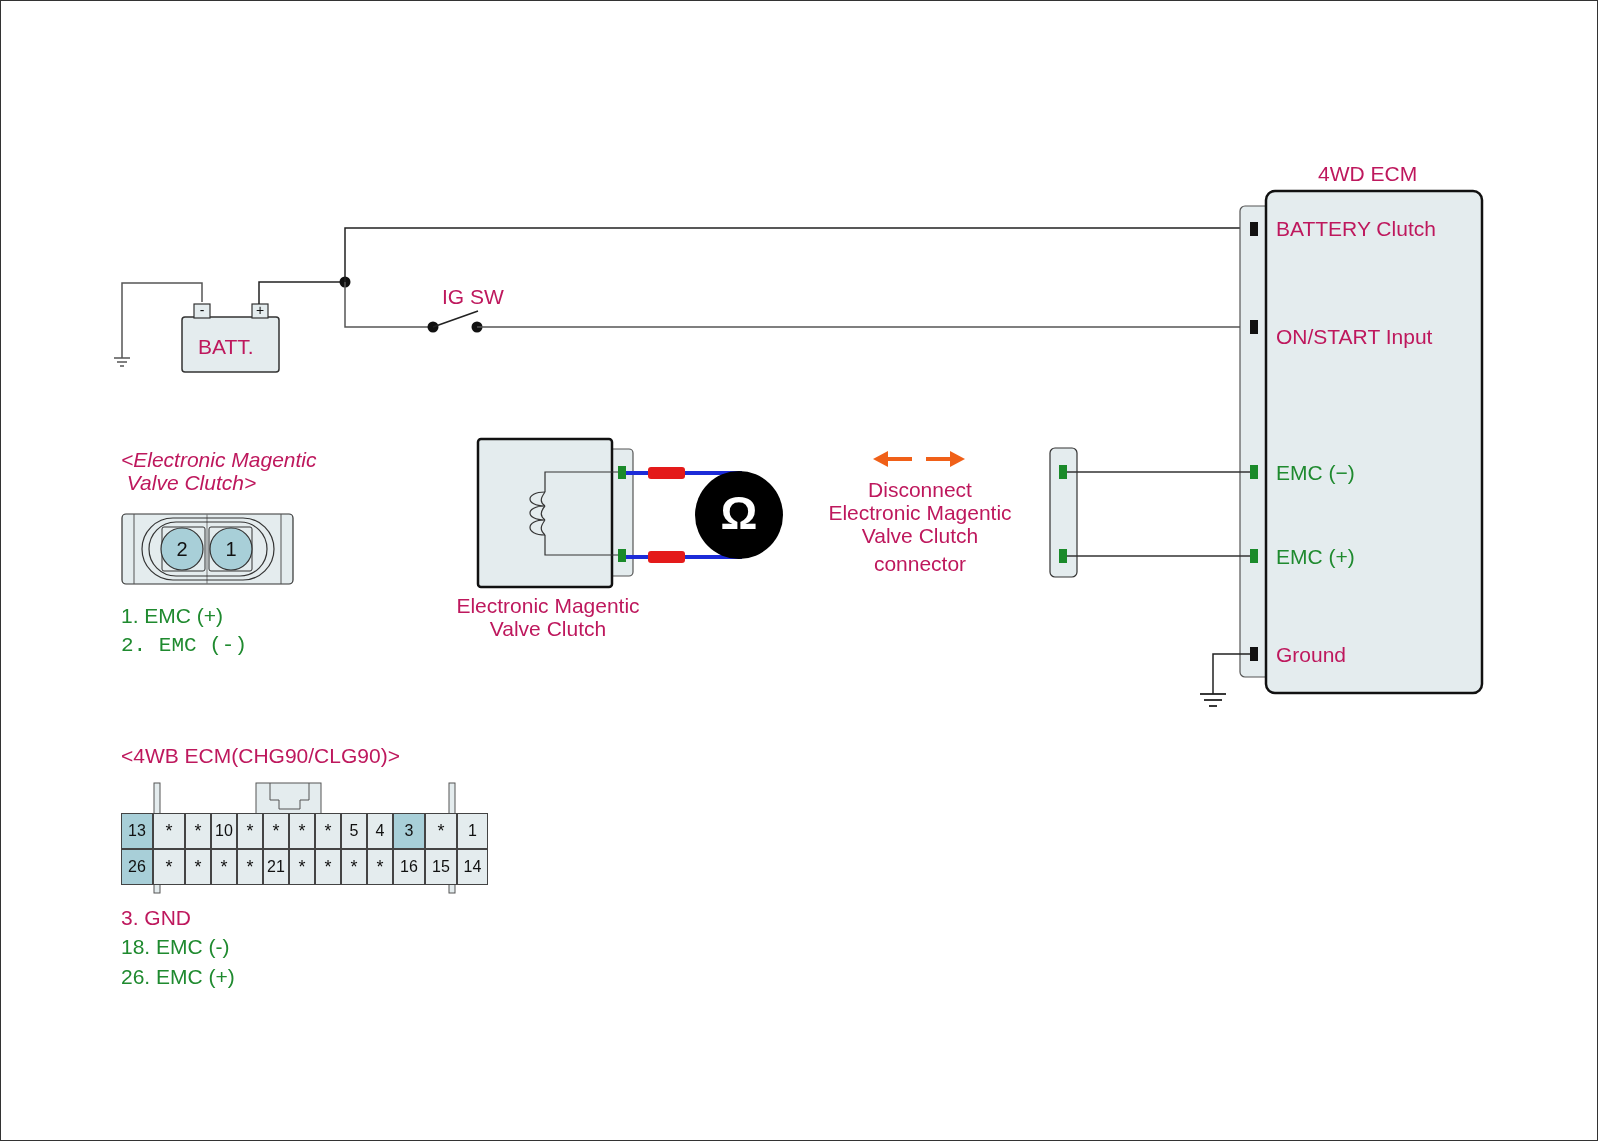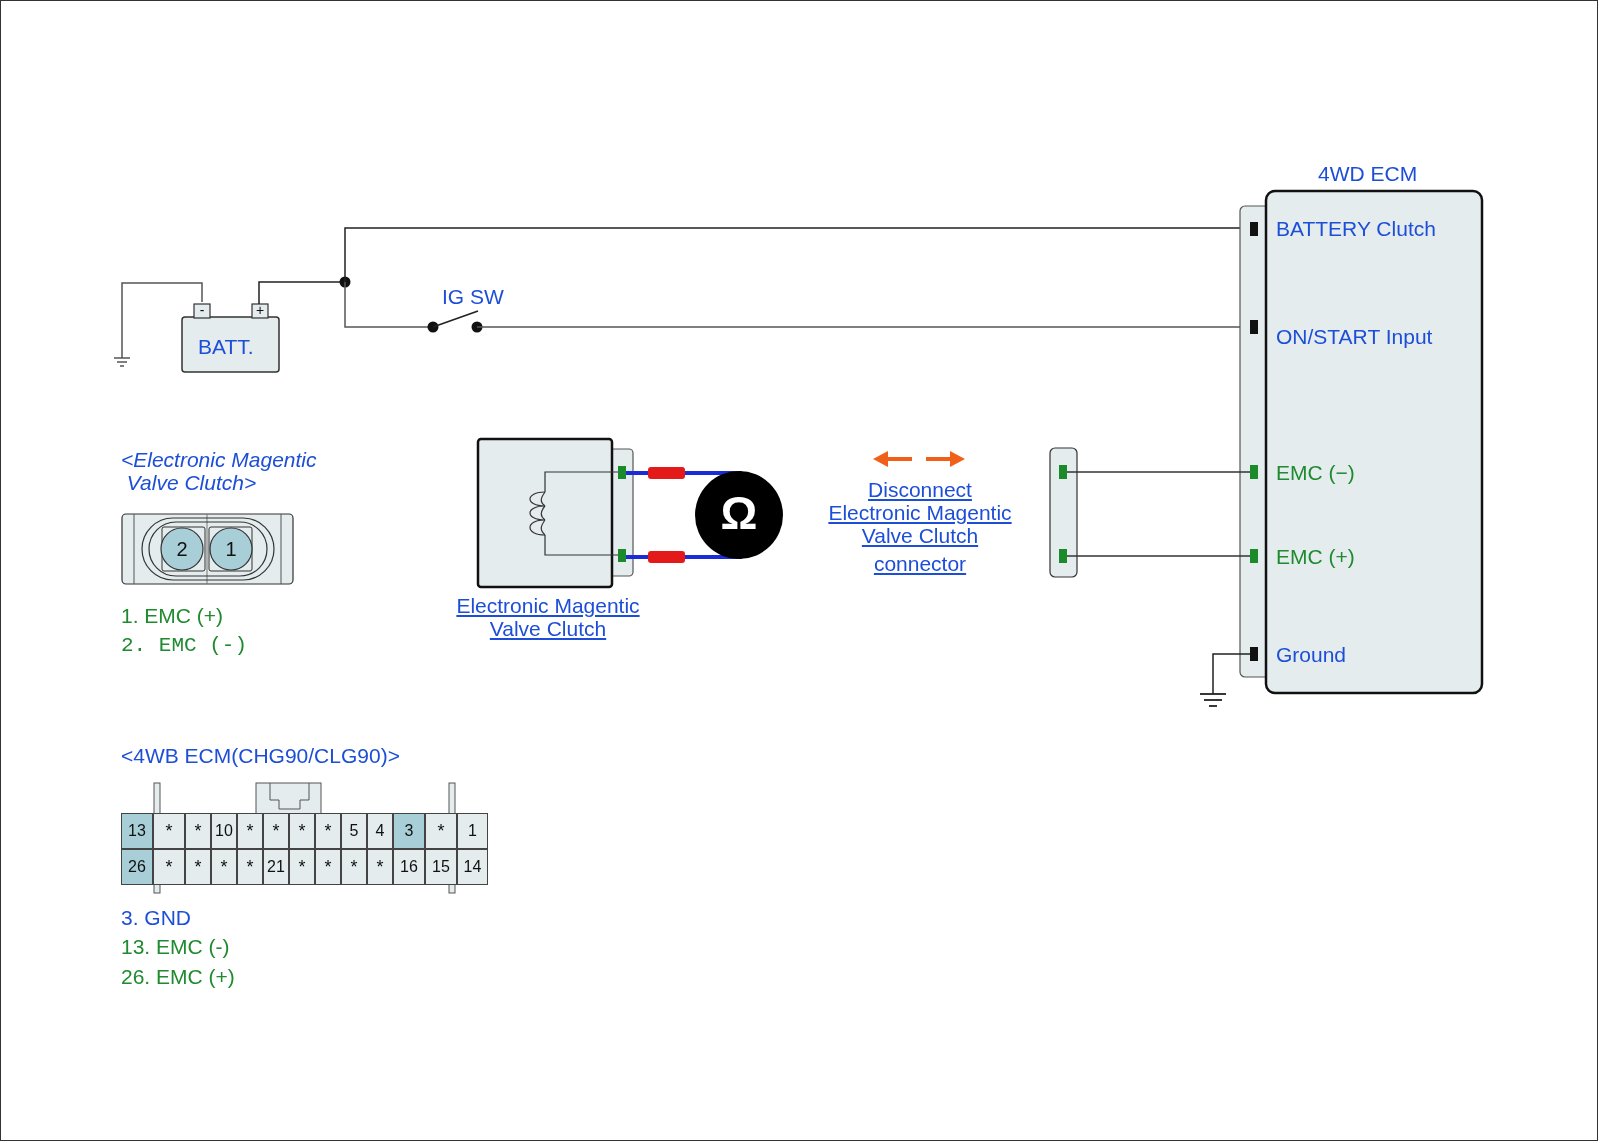--- a/index.html
+++ b/index.html
@@ -1,21 +1,21 @@
 <!DOCTYPE html>
 <html><head>
 <meta charset="utf-8">
 <style>
   html, body { margin: 0; padding: 0; background: #ffffff; }
   body { width: 1600px; height: 1143px; position: relative; overflow: hidden; font-family: "Liberation Sans", sans-serif; }
   .frame { position: absolute; left: 0; top: 0; width: 1598px; height: 1141px; border: 1px solid #333; box-sizing: border-box; }
   svg { position: absolute; left: 0; top: 0; }
-  .lbl { position: absolute; white-space: nowrap; font-size: 21px; color: #1d4ed8; line-height: 1; }
+  .lbl { position: absolute; white-space: nowrap; font-size: 21px; color: #be185d; line-height: 1; }
   .green { color: #1f8a2f; }
-  .center { text-align: center; transform: translateX(-50%); text-decoration: underline; }
+  .center { text-align: center; transform: translateX(-50%); }
   .multi { white-space: pre; line-height: 23px; }
   .pin { position: absolute; font-size: 16px; color: #111; text-align: center; line-height: 1; }
 </style>
 </head>
 <body>
 
 <div class="frame"></div>
 
 <svg width="1600" height="1143" viewBox="0 0 1600 1143">
 
@@ -174,14 +174,14 @@
     <div style="position: absolute; left: 142px; top: 36px; width: 26px; height: 36px; box-sizing: border-box; border: 1px solid rgb(68, 68, 68); background: rgb(228, 236, 238); display: flex; align-items: center; justify-content: center; font-size: 16px; color: rgb(17, 17, 17); font-family: &quot;Liberation Sans&quot;, sans-serif;">21</div>
     <div style="position: absolute; left: 168px; top: 36px; width: 26px; height: 36px; box-sizing: border-box; border: 1px solid rgb(68, 68, 68); background: rgb(228, 236, 238); display: flex; align-items: center; justify-content: center; font-size: 18px; color: rgb(17, 17, 17); font-family: &quot;Liberation Sans&quot;, sans-serif;">*</div>
     <div style="position: absolute; left: 194px; top: 36px; width: 26px; height: 36px; box-sizing: border-box; border: 1px solid rgb(68, 68, 68); background: rgb(228, 236, 238); display: flex; align-items: center; justify-content: center; font-size: 18px; color: rgb(17, 17, 17); font-family: &quot;Liberation Sans&quot;, sans-serif;">*</div>
     <div style="position: absolute; left: 220px; top: 36px; width: 26px; height: 36px; box-sizing: border-box; border: 1px solid rgb(68, 68, 68); background: rgb(228, 236, 238); display: flex; align-items: center; justify-content: center; font-size: 18px; color: rgb(17, 17, 17); font-family: &quot;Liberation Sans&quot;, sans-serif;">*</div>
     <div style="position: absolute; left: 246px; top: 36px; width: 26px; height: 36px; box-sizing: border-box; border: 1px solid rgb(68, 68, 68); background: rgb(228, 236, 238); display: flex; align-items: center; justify-content: center; font-size: 18px; color: rgb(17, 17, 17); font-family: &quot;Liberation Sans&quot;, sans-serif;">*</div>
     <div style="position: absolute; left: 272px; top: 36px; width: 32px; height: 36px; box-sizing: border-box; border: 1px solid rgb(68, 68, 68); background: rgb(228, 236, 238); display: flex; align-items: center; justify-content: center; font-size: 16px; color: rgb(17, 17, 17); font-family: &quot;Liberation Sans&quot;, sans-serif;">16</div>
     <div style="position: absolute; left: 304px; top: 36px; width: 32px; height: 36px; box-sizing: border-box; border: 1px solid rgb(68, 68, 68); background: rgb(228, 236, 238); display: flex; align-items: center; justify-content: center; font-size: 16px; color: rgb(17, 17, 17); font-family: &quot;Liberation Sans&quot;, sans-serif;">15</div>
     <div style="position: absolute; left: 336px; top: 36px; width: 31px; height: 36px; box-sizing: border-box; border: 1px solid rgb(68, 68, 68); background: rgb(228, 236, 238); display: flex; align-items: center; justify-content: center; font-size: 16px; color: rgb(17, 17, 17); font-family: &quot;Liberation Sans&quot;, sans-serif;">14</div>
   </div>
 <div class="lbl" style="left:121px; top:907px;">3. GND</div>
-<div class="lbl green" style="left:121px; top:936px;">13. EMC (-)</div>
+<div class="lbl green" style="left:121px; top:936px;">18. EMC (-)</div>
 <div class="lbl green" style="left:121px; top:966px;">26. EMC (+)</div>
 
 </body></html>

